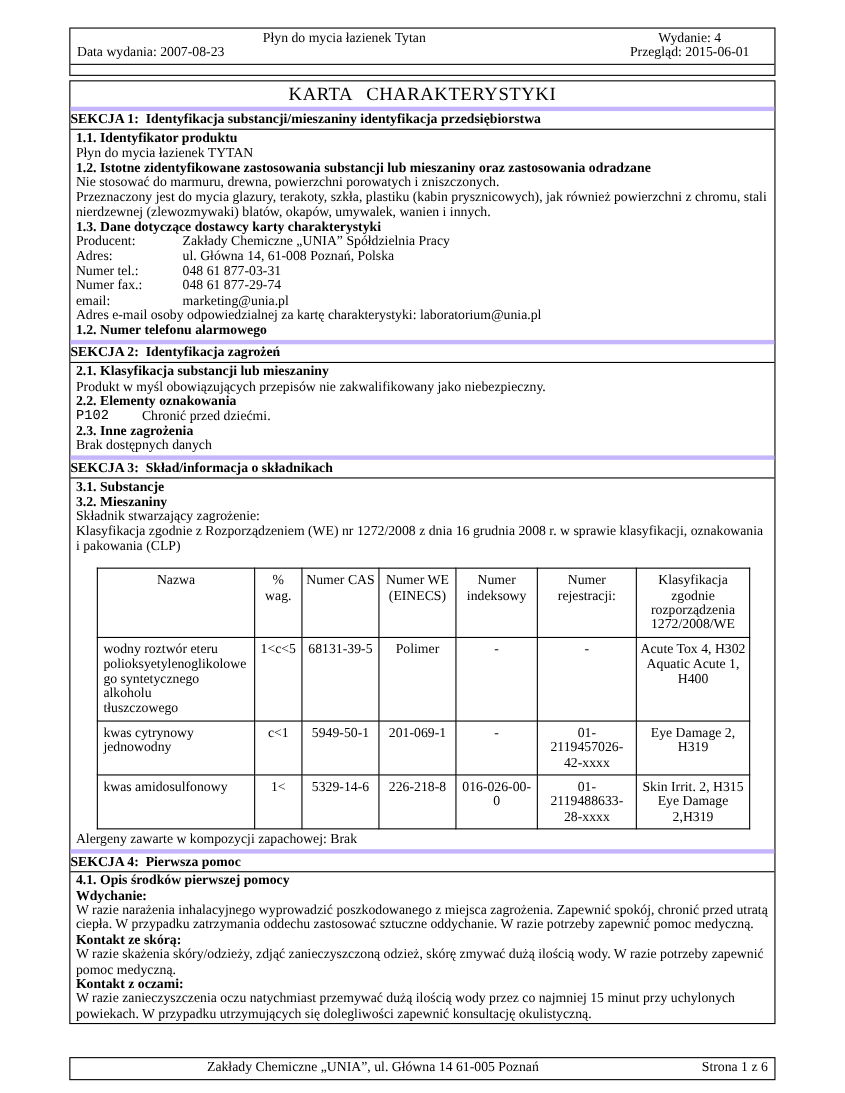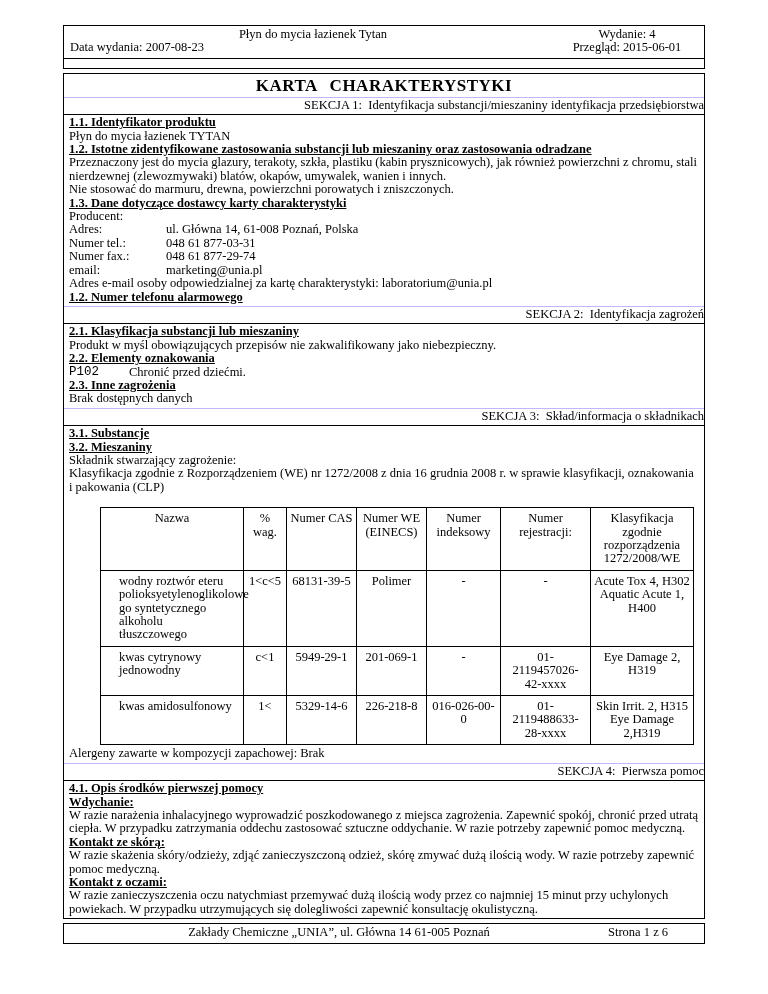--- a/index.html
+++ b/index.html
@@ -16,51 +16,51 @@
   .hdr-box { border: 1px solid #000; }
   .hdr-row { display: flex; padding: 2px 6px 3px 6px; }
   .hdr-main { flex: 1 1 auto; }
   .hdr-title { text-align: center; }
   .hdr-right { flex: 0 0 142px; text-align: center; }
   .hdr-thin { border-top: 1px solid #000; height: 10px; }
 
   
   .main-box { border: 1px solid #000; margin-top: 4px; }
   .doc-title {
-    text-align: center; font-weight: bold; font-size: 17px; line-height: 20px;
+    text-align: center; font-weight: normal; font-size: 17px; line-height: 20px;
     padding: 2px 0 1px 0; letter-spacing: 0.5px; word-spacing: 8px;
   }
   .bar {
-    font-weight: normal; text-align: right;
-    border-top: 1px solid #c4b5fd; border-bottom: 1px solid #000;
+    font-weight: bold; text-align: left;
+    border-top: 4px solid #c4b5fd; border-bottom: 1px solid #000;
     padding: 1px 0 2px 0; white-space: pre-wrap;
   }
   .content { padding: 1px 5px 2px 5px; }
-  .b { font-weight: bold; text-decoration: underline; }
+  .b { font-weight: bold; }
   .row { display: flex; }
   .lbl { flex: 0 0 97px; }
   .lbl-sm { flex: 0 0 60px; font-family: Liberation Mono, monospace; }
 
   
   .tbl-wrap { margin: 13px 17px 2px 19px; }
-  table.tbl { border-collapse: collapse; width: 100%; table-layout: fixed; margin-left: 12px; }
+  table.tbl { border-collapse: collapse; width: 100%; table-layout: fixed; }
   .tbl th, .tbl td {
     border: 1px solid #000; font-weight: normal;
     padding: 4px 3px; text-align: center; vertical-align: top;
     white-space: pre-line; line-height: 13.4px;
   }
-  .tbl td.cell-name { text-align: left; padding-left: 18px; }
+  .tbl td.cell-name { text-align: left; padding-left: 5px; }
 
   
   .ftr-box {
-    border: 1px solid #000; margin-top: 4px;
+    border: 1px solid #000; margin-top: 30px;
     display: flex; padding: 2px 6px 3px 6px;
   }
   .ftr-main { flex: 1 1 auto; text-align: center; }
-  .ftr-right { flex: 0 0 90px; }
+  .ftr-right { flex: 0 0 90px; text-align: right; }
 </style>
 </head>
 <body>
 
 <div class="page">
 
   <div class="hdr-box">
     <div class="hdr-row">
       <div class="hdr-main">
         <div class="hdr-title">Płyn do mycia łazienek Tytan</div>
@@ -76,25 +76,26 @@
 
   <div class="main-box">
 
     <div class="doc-title">KARTA  CHARAKTERYSTYKI</div>
 
     <div class="bar">SEKCJA 1:  Identyfikacja substancji/mieszaniny identyfikacja przedsiębiorstwa</div>
     <div class="content">
       <div class="b">1.1. Identyfikator produktu</div>
       <div>Płyn do mycia łazienek TYTAN</div>
       <div class="b">1.2. Istotne zidentyfikowane zastosowania substancji lub mieszaniny oraz zastosowania odradzane</div>
+      <div>Nie stosować do marmuru, drewna, powierzchni porowatych i zniszczonych.</div>
       <div>Przeznaczony jest do mycia glazury, terakoty, szkła, plastiku (kabin prysznicowych), jak również powierzchni z chromu, stali nierdzewnej (zlewozmywaki) blatów, okapów, umywalek, wanien i innych.</div>
-      <div>Nie stosować do marmuru, drewna, powierzchni porowatych i zniszczonych.</div>
       <div class="b">1.3. Dane dotyczące dostawcy karty charakterystyki</div>
       <div class="row">
         <span class="lbl">Producent:</span>
+        <span>Zakłady Chemiczne „UNIA” Spółdzielnia Pracy</span>
       </div>
       <div class="row">
         <span class="lbl">Adres:</span>
         <span>ul. Główna 14, 61-008 Poznań, Polska</span>
       </div>
       <div class="row">
         <span class="lbl">Numer tel.:</span>
         <span>048 61 877-03-31</span>
       </div>
       <div class="row">
@@ -169,21 +170,21 @@
               <td>Polimer</td>
               <td>-</td>
               <td>-</td>
               <td>Acute Tox 4, H302
 Aquatic Acute 1, H400</td>
             </tr>
             <tr>
               <td class="cell-name">kwas cytrynowy
 jednowodny</td>
               <td>c&lt;1</td>
-              <td>5949-29-1</td>
+              <td>5949-50-1</td>
               <td>201-069-1</td>
               <td>-</td>
               <td>01-
 2119457026-
 42-xxxx</td>
               <td>Eye Damage 2,
 H319</td>
             </tr>
             <tr>
               <td class="cell-name">kwas amidosulfonowy</td>

